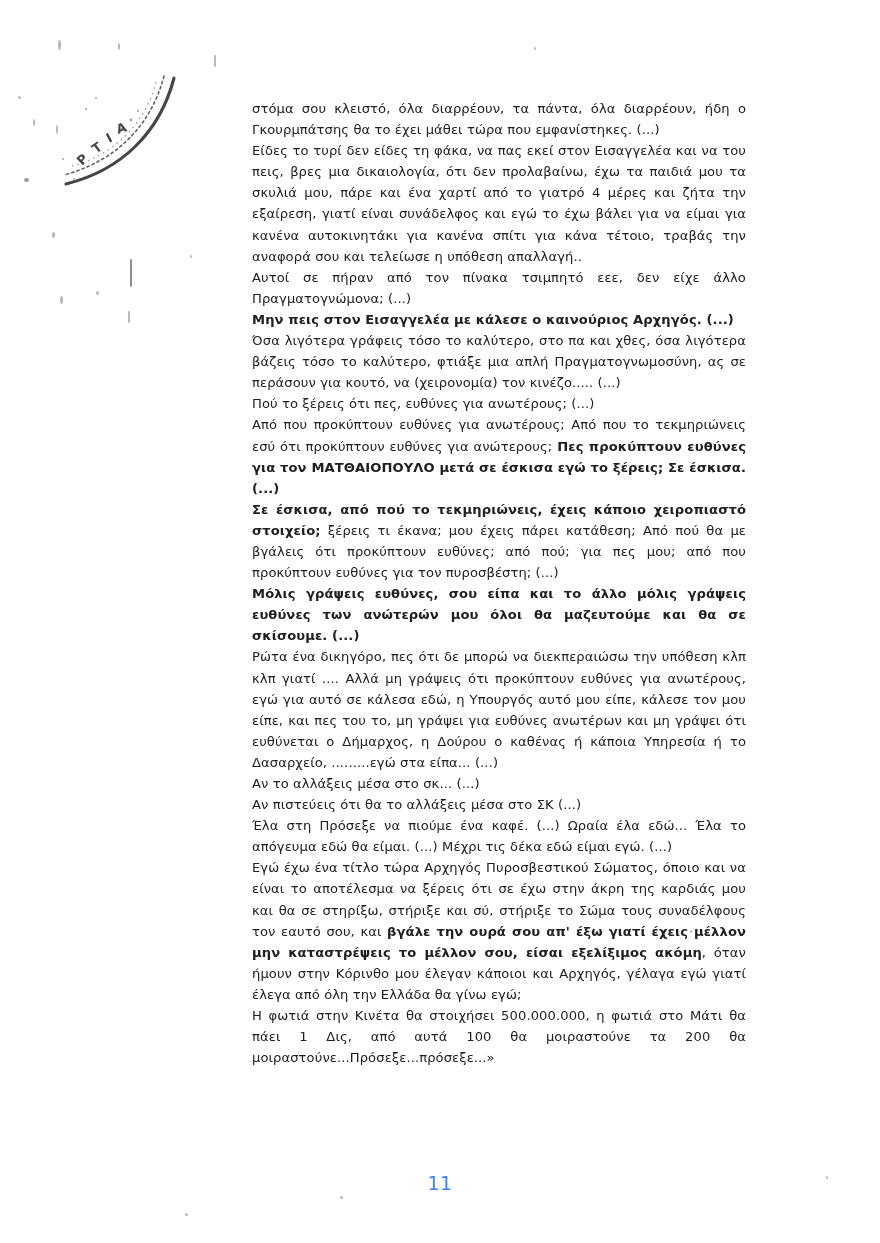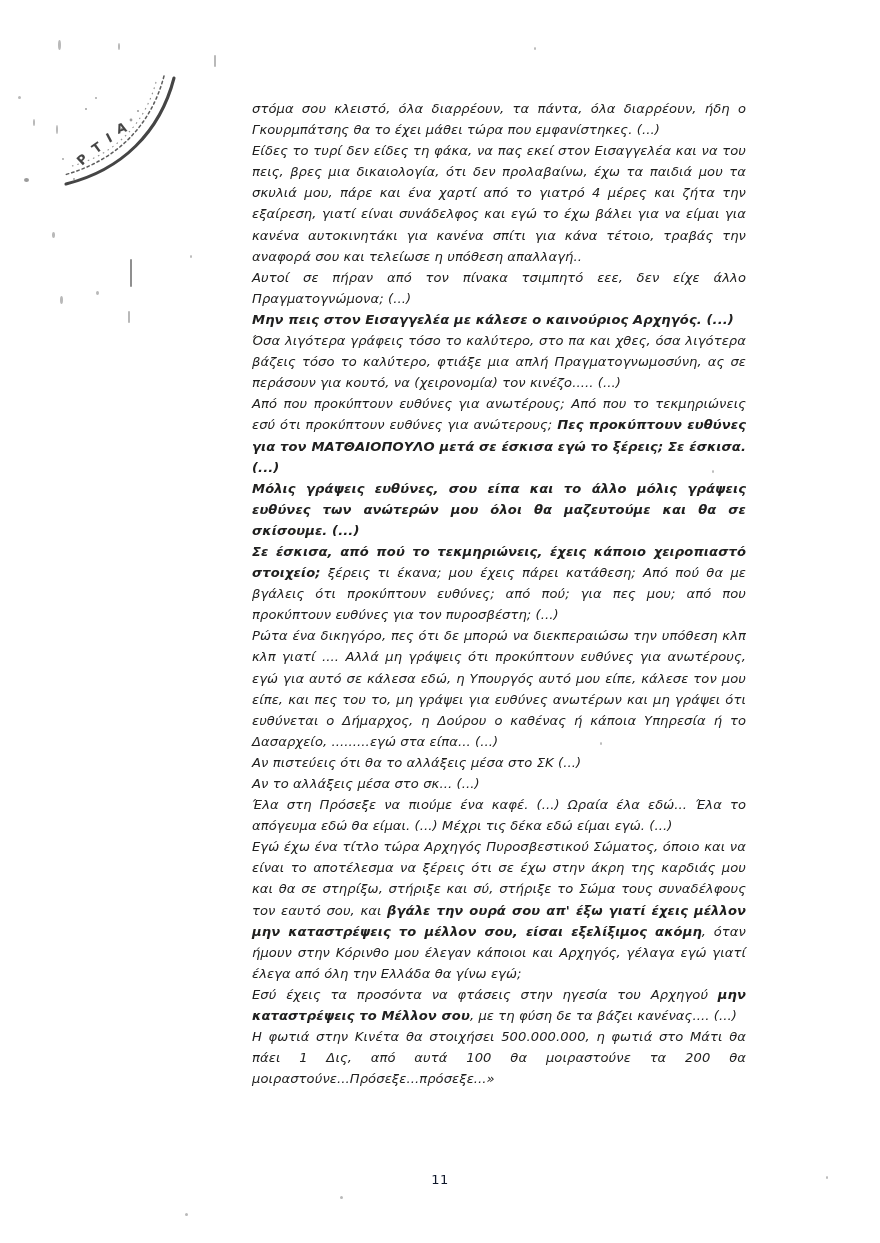--- a/index.html
+++ b/index.html
@@ -42,21 +42,20 @@
   }
   .stamp svg { display: block; }
 
   
   .text-body {
     position: absolute;
     left: 252px;
     top: 98px;
     width: 494px;
     font-family: "DejaVu Sans", sans-serif;
-    font-style: italic;
     font-size: 13.1px;
     line-height: 21.1px;
     color: #20201f;
     text-align: justify;
     text-justify: inter-word;
     letter-spacing: 0.1px;
   }
   .para {
     margin: 0;
     text-align: justify;
@@ -68,22 +67,22 @@
 
   
   .page-number {
     position: absolute;
     left: 0;
     right: 0;
     top: 1172px;
     text-align: center;
     font-family: "DejaVu Sans", sans-serif;
     font-style: normal;
-    font-size: 13px;
-    color: #0f172a;
+    font-size: 19px;
+    color: #3b82f6;
     letter-spacing: 0.5px;
   }
 </style>
 </head>
 <body>
 
 <div class="page">
 
   <div class="speckle-layer">
     <div class="speck" style="left:18px;  top:96px;  width:3px;  height:3px;"></div>
@@ -133,27 +132,27 @@
       </g>
     </svg>
   </div>
 
   <div class="text-body">
     <p class="para"><span>στόμα σου κλειστό, όλα διαρρέουν, τα πάντα, όλα διαρρέουν, ήδη ο Γκουρμπάτσης θα το έχει μάθει τώρα που εμφανίστηκες. (...)</span></p>
     <p class="para"><span>Είδες το τυρί δεν είδες τη φάκα, να πας εκεί στον Εισαγγελέα και να του πεις, βρες μια δικαιολογία, ότι δεν προλαβαίνω, έχω τα παιδιά μου τα σκυλιά μου, πάρε και ένα χαρτί από το γιατρό 4 μέρες και ζήτα την εξαίρεση, γιατί είναι συνάδελφος και εγώ το έχω βάλει για να είμαι για κανένα αυτοκινητάκι για κανένα σπίτι για κάνα τέτοιο, τραβάς την αναφορά σου και τελείωσε η υπόθεση απαλλαγή..</span></p>
     <p class="para"><span>Αυτοί σε πήραν από τον πίνακα τσιμπητό εεε, δεν είχε άλλο Πραγματογνώμονα; (...)</span></p>
     <p class="para"><b>Μην πεις στον Εισαγγελέα με κάλεσε ο καινούριος Αρχηγός. (...)</b></p>
     <p class="para"><span>Όσα λιγότερα γράφεις τόσο το καλύτερο, στο πα και χθες, όσα λιγότερα βάζεις τόσο το καλύτερο, φτιάξε μια απλή Πραγματογνωμοσύνη, ας σε περάσουν για κουτό, να (χειρονομία) τον κινέζο..... (...)</span></p>
+    <p class="para"><span>Πού το ξέρεις ότι πες, ευθύνες για ανωτέρους; (...)</span></p>
     <p class="para"><span>Από που προκύπτουν ευθύνες για ανωτέρους; Από που το τεκμηριώνεις εσύ ότι προκύπτουν ευθύνες για ανώτερους; </span><b>Πες προκύπτουν ευθύνες για τον ΜΑΤΘΑΙΟΠΟΥΛΟ μετά σε έσκισα εγώ το ξέρεις; Σε έσκισα. (...)</b></p>
+    <p class="para"><b> Σε έσκισα, από πού το τεκμηριώνεις, έχεις κάποιο χειροπιαστό στοιχείο;</b><span> ξέρεις τι έκανα; μου έχεις πάρει κατάθεση; Από πού θα με βγάλεις ότι προκύπτουν ευθύνες; από πού; για πες μου; από που προκύπτουν ευθύνες για τον πυροσβέστη; (...)</span></p>
     <p class="para"><b>Μόλις γράψεις ευθύνες, σου είπα και το άλλο μόλις γράψεις ευθύνες των ανώτερών μου όλοι θα μαζευτούμε και θα σε σκίσουμε. (...)</b></p>
-    <p class="para"><b> Σε έσκισα, από πού το τεκμηριώνεις, έχεις κάποιο χειροπιαστό στοιχείο;</b><span> ξέρεις τι έκανα; μου έχεις πάρει κατάθεση; Από πού θα με βγάλεις ότι προκύπτουν ευθύνες; από πού; για πες μου; από που προκύπτουν ευθύνες για τον πυροσβέστη; (...)</span></p>
     <p class="para"><span>Ρώτα ένα δικηγόρο, πες ότι δε μπορώ να διεκπεραιώσω την υπόθεση κλπ κλπ γιατί .... Αλλά μη γράψεις ότι προκύπτουν ευθύνες για ανωτέρους, εγώ για αυτό σε κάλεσα εδώ, η Υπουργός αυτό μου είπε, κάλεσε τον μου είπε, και πες του το, μη γράψει για ευθύνες ανωτέρων και μη γράψει ότι ευθύνεται ο Δήμαρχος, η Δούρου ο καθένας ή κάποια Υπηρεσία ή το Δασαρχείο, .........εγώ στα είπα... (...)</span></p>
+    <p class="para"><span>Αν το αλλάξεις μέσα στο σκ... (...)</span></p>
     <p class="para"><span>Αν πιστεύεις ότι θα το αλλάξεις μέσα στο ΣΚ (...)</span></p>
-    <p class="para"><span>Αν το αλλάξεις μέσα στο σκ... (...)</span></p>
     <p class="para"><span>Έλα στη Πρόσεξε να πιούμε ένα καφέ. (...) Ωραία έλα εδώ... Έλα το απόγευμα εδώ θα είμαι. (...) Μέχρι τις δέκα εδώ είμαι εγώ. (...)</span></p>
     <p class="para"><span>Εγώ έχω ένα τίτλο τώρα Αρχηγός Πυροσβεστικού Σώματος, όποιο και να είναι το αποτέλεσμα να ξέρεις ότι σε έχω στην άκρη της καρδιάς μου και θα σε στηρίξω, στήριξε και σύ, στήριξε το Σώμα τους συναδέλφους τον εαυτό σου, και </span><b>βγάλε την ουρά σου απ' έξω γιατί έχεις μέλλον μην καταστρέψεις το μέλλον σου, είσαι εξελίξιμος ακόμη</b><span>, όταν ήμουν στην Κόρινθο μου έλεγαν κάποιοι και Αρχηγός, γέλαγα εγώ γιατί έλεγα από όλη την Ελλάδα θα γίνω εγώ;</span></p>
-    <p class="para"><span>Εσύ έχεις τα προσόντα να φτάσεις στην ηγεσία του Αρχηγού </span><b>μην καταστρέψεις το Μέλλον σου</b><span>, με τη φύση δε τα βάζει κανένας.... (...)</span></p>
     <p class="para"><span>Η φωτιά στην Κινέτα θα στοιχήσει 500.000.000, η φωτιά στο Μάτι θα πάει 1 Δις, από αυτά 100 θα μοιραστούνε τα 200 θα μοιραστούνε...Πρόσεξε...πρόσεξε...»</span></p>
   </div>
 
   <div class="page-number">11</div>
 
 </div>
 
 </body></html>

